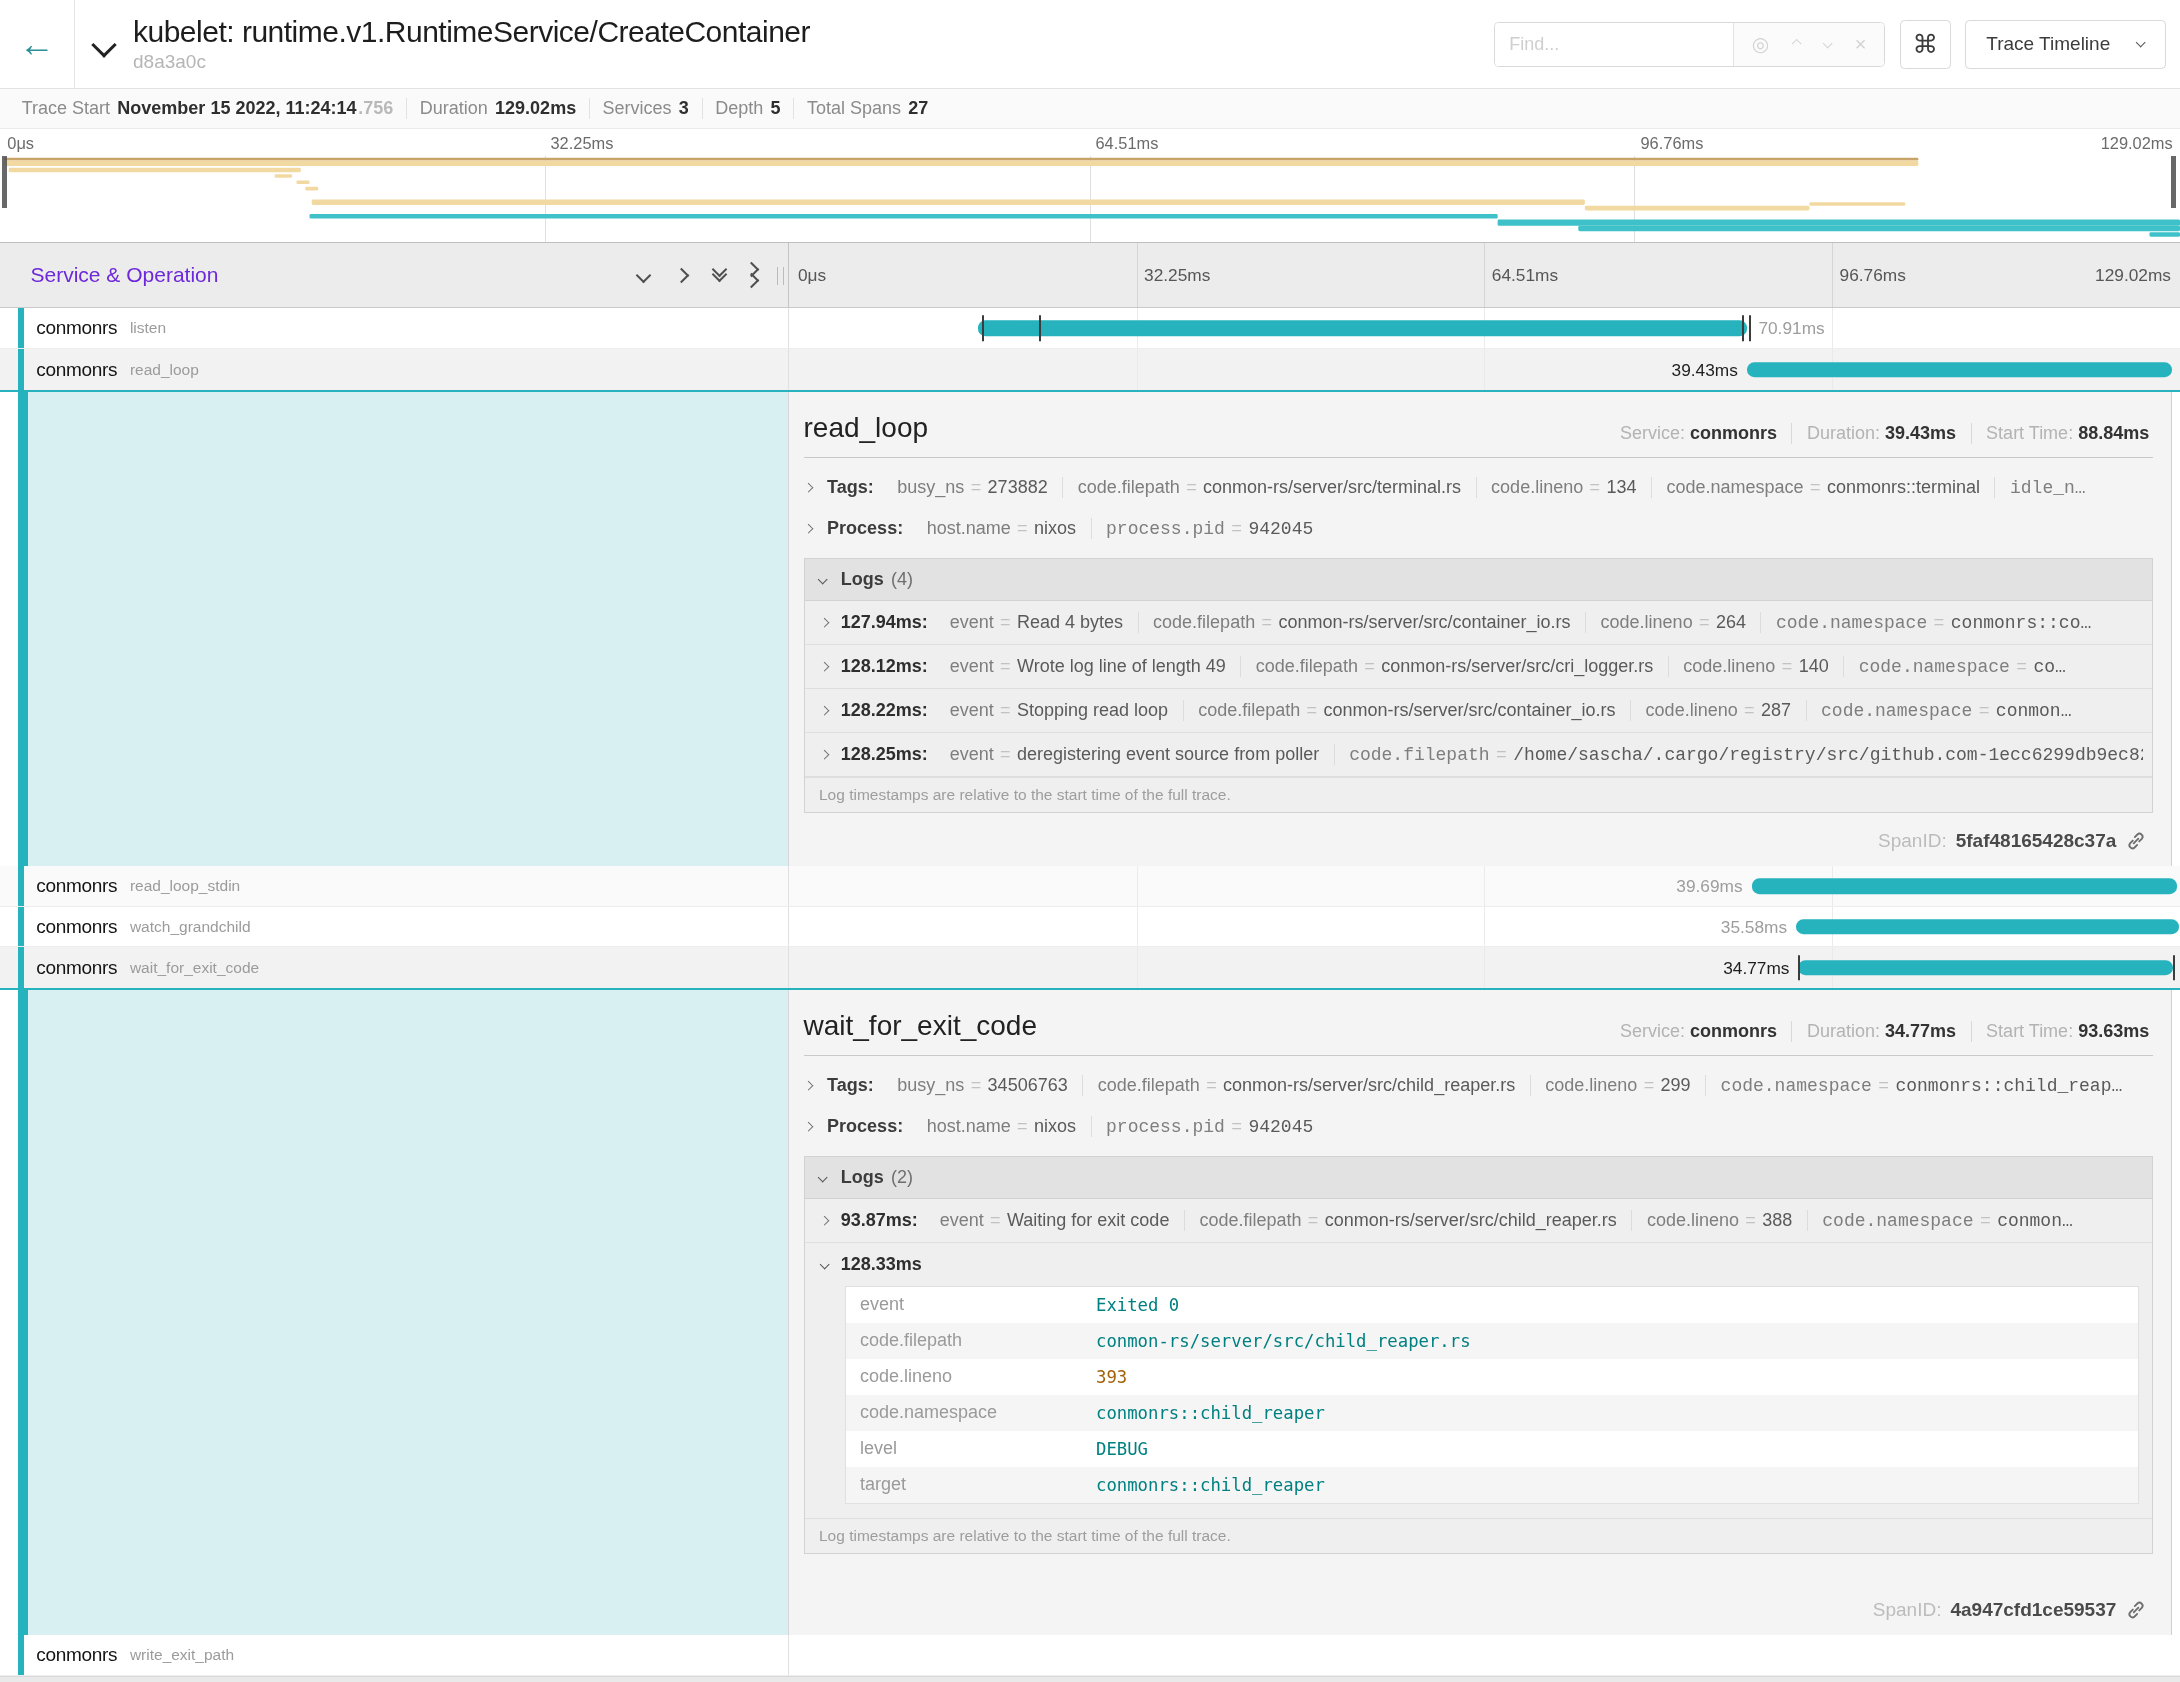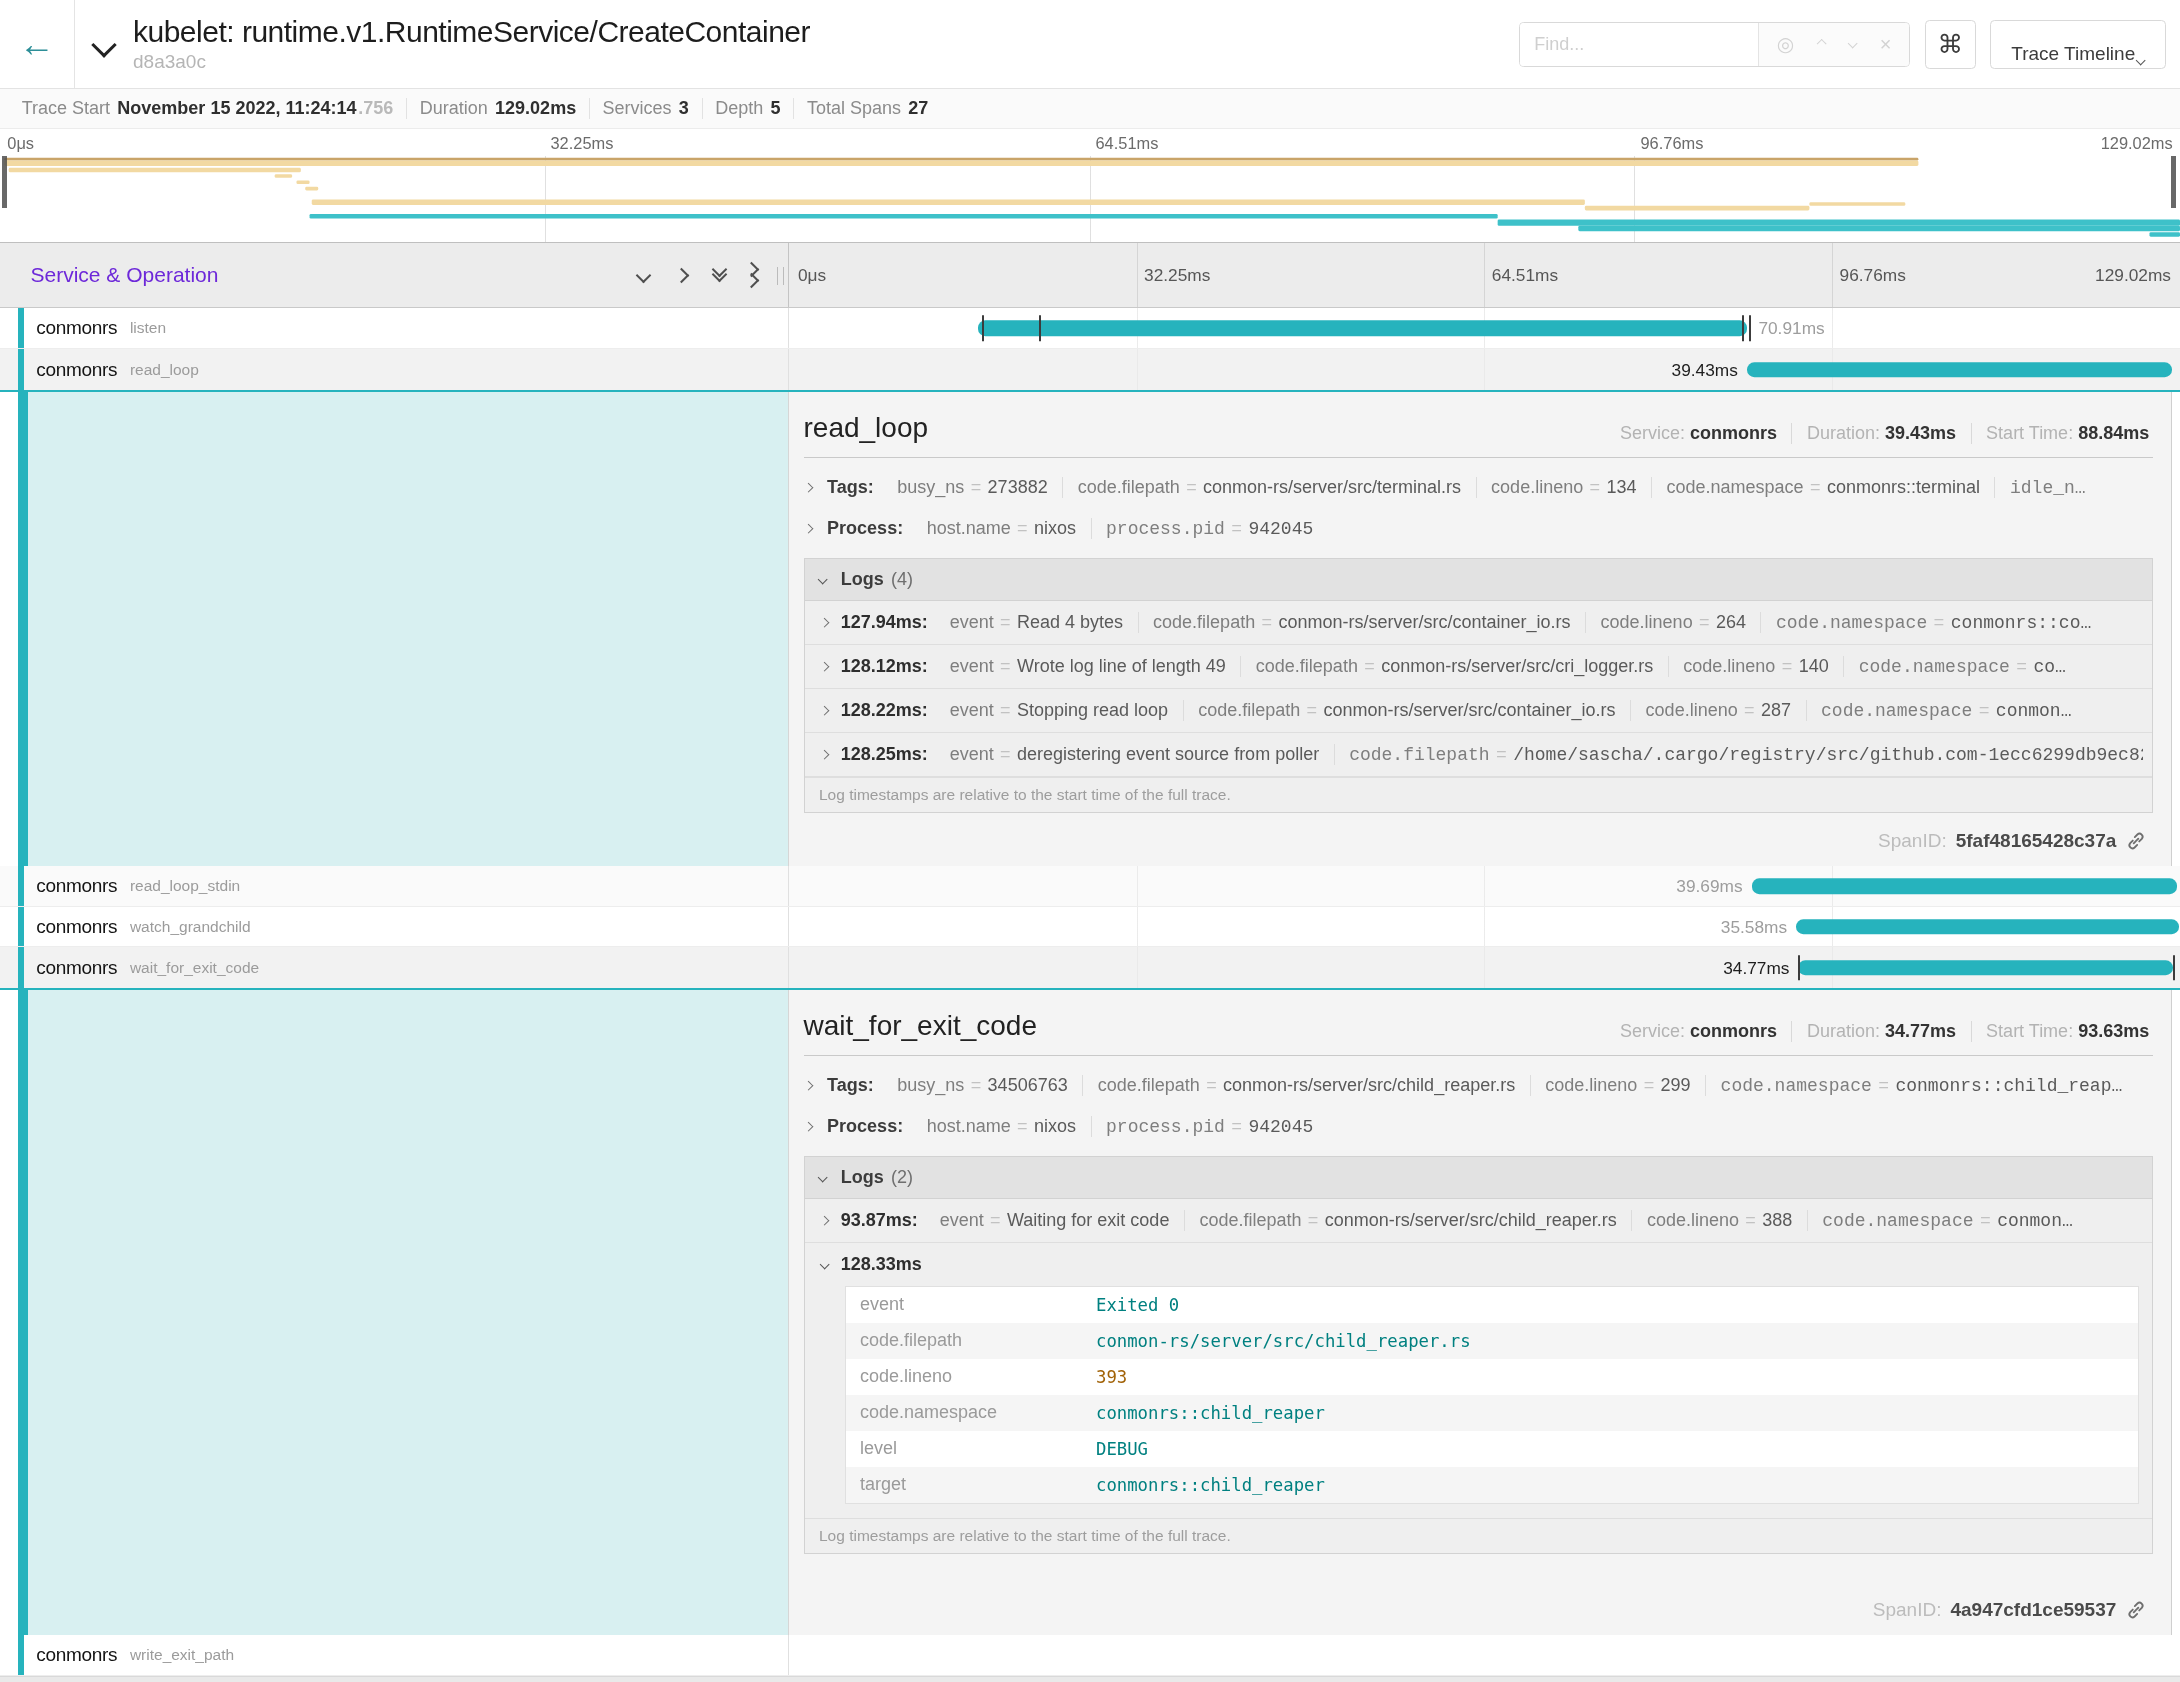--- a/index.html
+++ b/index.html
@@ -21,21 +21,21 @@
   .title-block h1 { font-size:30px; font-weight:500; color:#1d1d1d; letter-spacing:-0.5px; white-space:nowrap; }
   .trace-id { font-size:19px; color:#b5b5b5; margin-top:2.7px; }
   .top-right { display:flex; align-items:center; gap:14.5px; padding-right:14.5px; }
   .find-group { display:flex; align-items:stretch; height:45px; border:0.9px solid #d9d9d9; border-radius:4.5px; overflow:hidden; background:#fff; }
   .find-input { border:none; outline:none; width:238px; padding:0 14.5px; font-size:18px; font-family:inherit; color:#444; }
   .find-input::placeholder { color:#cfcfcf; }
   .find-btns { display:flex; align-items:center; gap:23.6px; padding:0 18px; background:#fbfbfb; border-left:0.9px solid #e4e4e4; color:#d3d3d3; }
   .find-btns .fi { font-size:20px; line-height:1; cursor:pointer; }
   .find-btns .chv { border-color:#d3d3d3; }
   .kbd-btn { height:49px; width:51px; border:0.9px solid #d9d9d9; border-radius:4.5px; background:#fff; font-size:25.5px; color:#3c3c3c; display:flex; align-items:center; justify-content:center; cursor:pointer; }
-  .view-btn { height:49px; border:0.9px solid #d9d9d9; border-radius:4.5px; background:#fff; font-size:19px; color:#3c3c3c; display:flex; align-items:flex-end; gap:2px; padding:3px 20px; cursor:pointer; font-family:inherit; }
+  .view-btn { height:49px; border:0.9px solid #d9d9d9; border-radius:4.5px; background:#fff; font-size:19px; color:#3c3c3c; display:flex; align-items:center; gap:27px; padding:3px 20px; cursor:pointer; font-family:inherit; }
   .view-btn .chv { border-color:#555; margin-top:-3.6px; }
 
   
   .summary { height:40px; background:#fafafa; border-bottom:0.9px solid #ececec; display:flex; align-items:center; padding:0 9px; font-size:18px; color:#8b8b8b; }
   .summary .grp { padding:0 12.7px; display:flex; gap:7.3px; align-items:baseline; border-right:0.9px solid #e2e2e2; }
   .summary .grp:last-child { border-right:none; }
   .summary b { color:#2f2f2f; font-weight:700; }
   .summary .frac { color:#b9b9b9; font-weight:700; }
 
   

